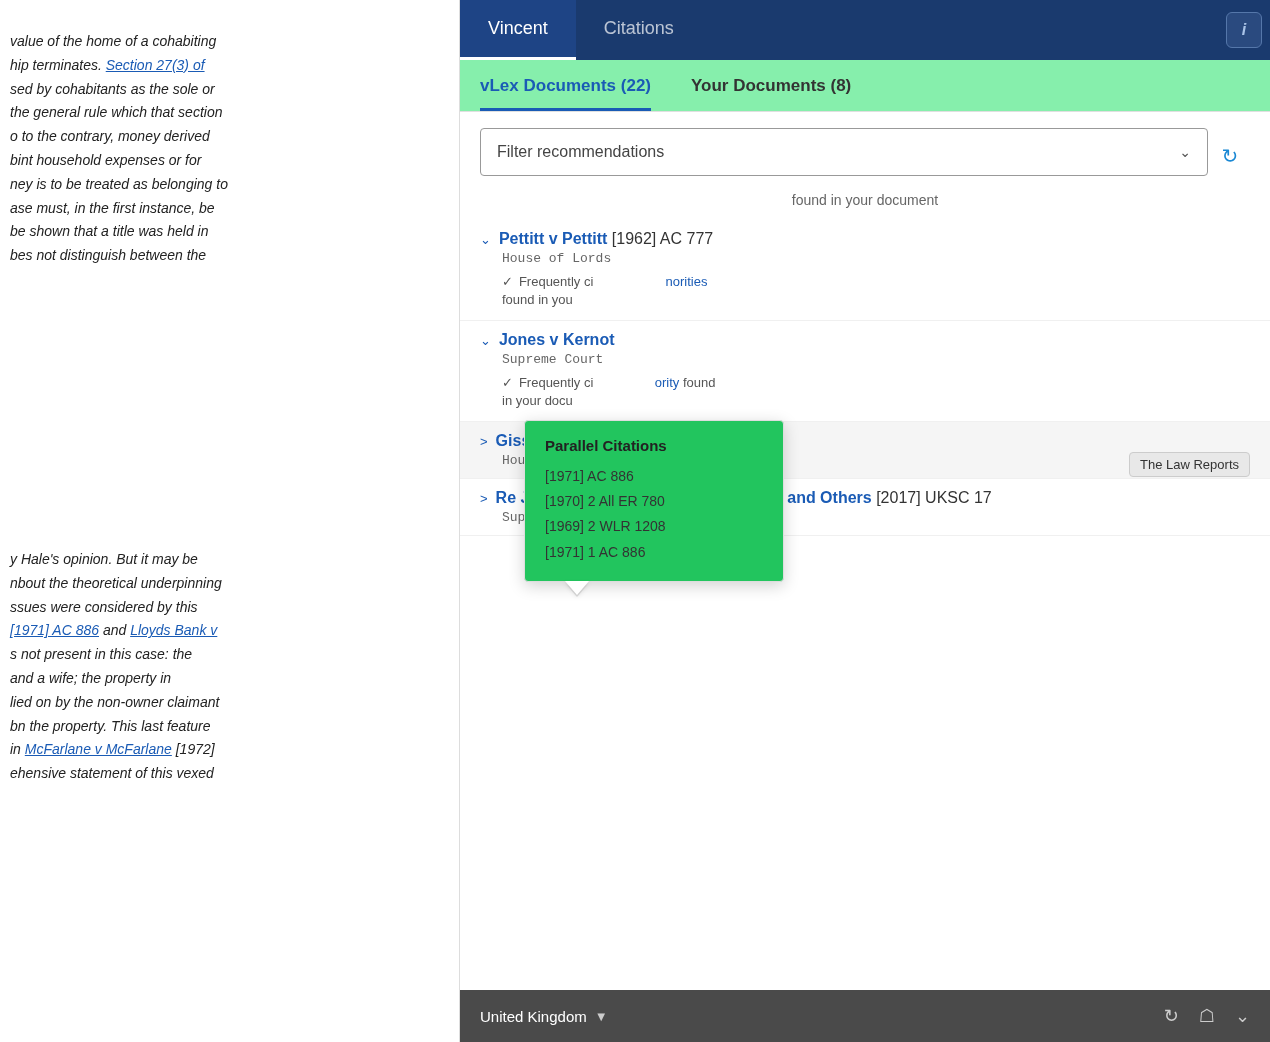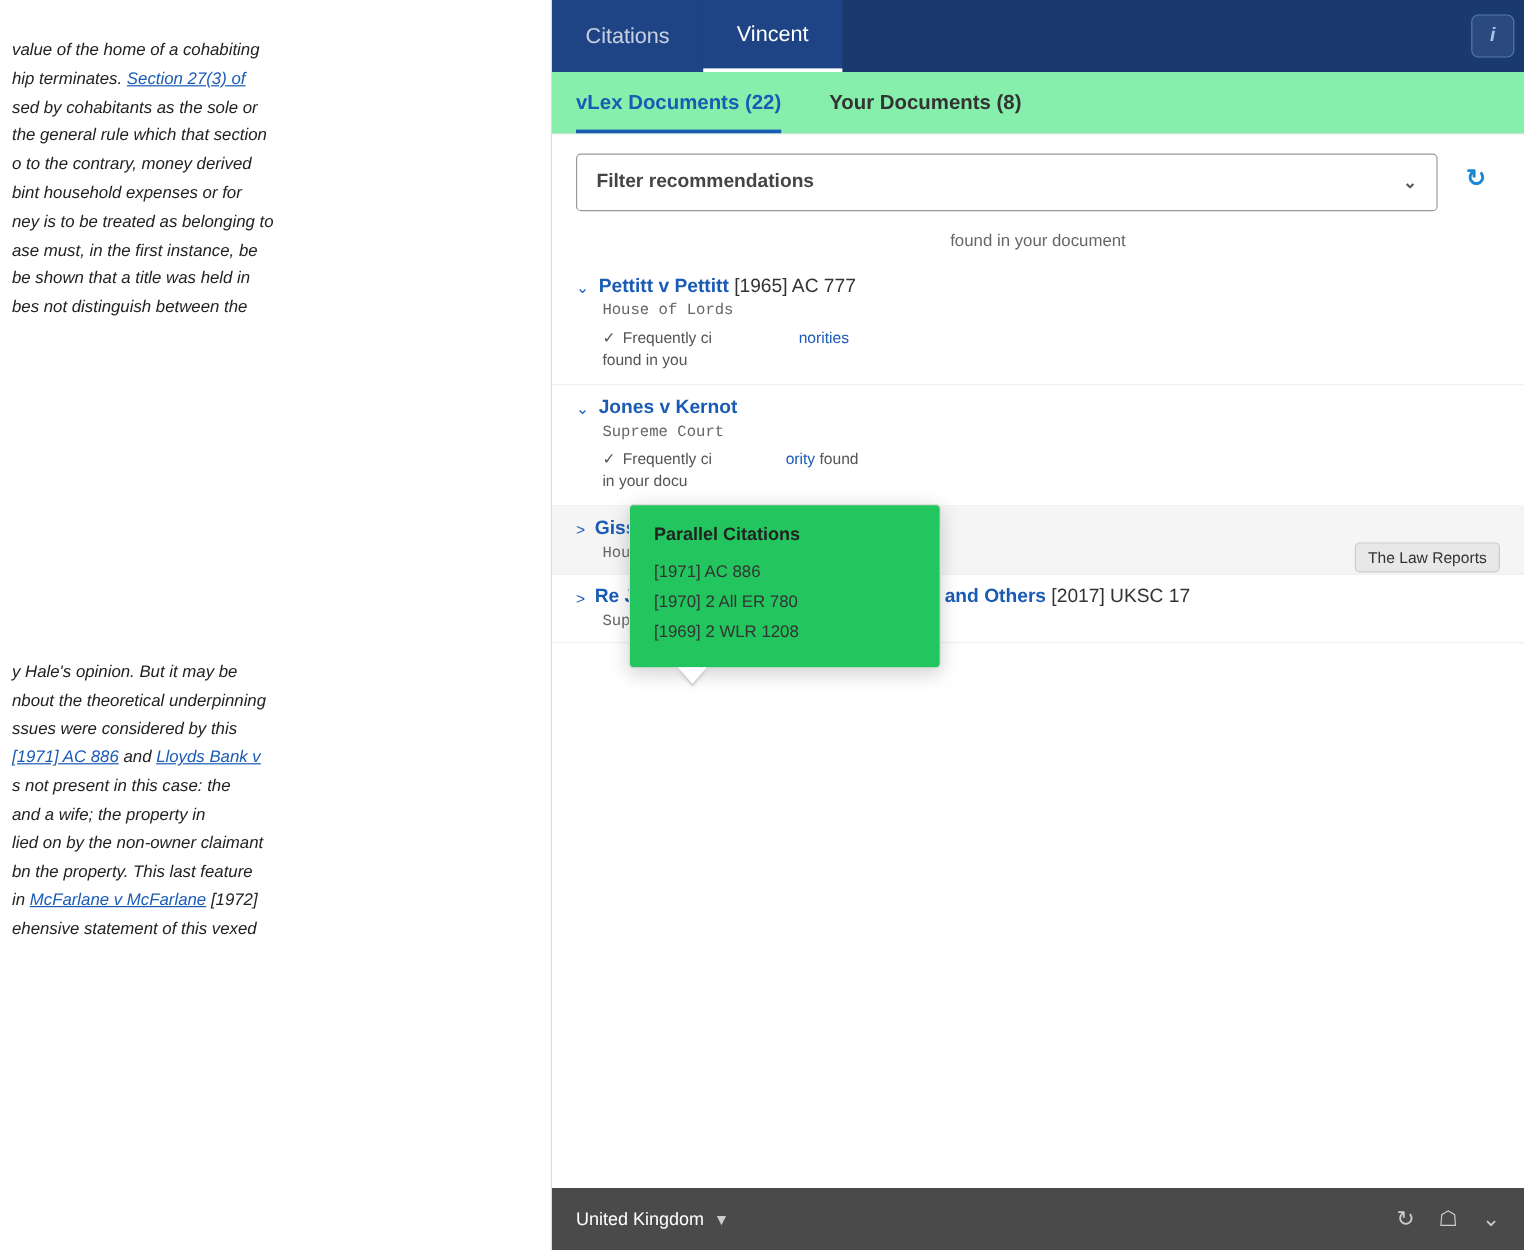--- a/index.html
+++ b/index.html
@@ -132,23 +132,22 @@
       overflow-y: auto;
       padding: 16px 0 0 0;
       position: relative;
       background: #fff;
     }
 
     
     .filter-bar {
       margin: 0 20px 16px 20px;
       display: flex;
-      align-items: flex-start;
-      gap: 12px;
-      font-weight: bold;
+      align-items: flex-end;
+      gap: 2px;
     }
     .filter-select {
       flex: 1;
       height: 48px;
       border: 1.5px solid #999;
       border-radius: 4px;
       background: #fff;
       padding: 0 16px;
       font-size: 16px;
       color: #333;
@@ -363,25 +362,25 @@
       bn the property. This last feature<br>
       in <a href="#"><em>McFarlane v McFarlane</em></a> [1972]<br>
       ehensive statement of this vexed
     </p>
   </div>
 </div>
 
 <div class="right-panel">
 
   <div class="tabs-header">
+    <div class="tab tab-vincent">
+      <span>Vincent</span>
+    </div>
     <div class="tab">
       <span>Citations</span>
-    </div>
-    <div class="tab tab-vincent">
-      <span>Vincent</span>
     </div>
     <div class="info-btn">
       <span>i</span>
     </div>
   </div>
 
   <div class="sub-tabs">
     <div class="sub-tab active">
       <span>vLex Documents <span class="sub-tab-count">(22)</span></span>
     </div>
@@ -402,41 +401,42 @@
       </div>
     </div>
 
     <div class="found-label">found in your document</div>
 
     <div class="case-item">
       <div class="case-header">
         <span class="case-chevron">⌄</span>
         <span class="case-name">
           <span class="case-name-link">Pettitt v Pettitt</span>
-          <span class="case-citation"> [1965] AC 777</span>
+          <span class="case-citation"> [1962] AC 777</span>
         </span>
       </div>
       <div class="case-court">House of Lords</div>
       <div class="case-sub">
         <div class="case-sub-row">
           <span class="checkmark">✓</span>
           <span>Frequently ci&nbsp;&nbsp;&nbsp;&nbsp;&nbsp;&nbsp;&nbsp;&nbsp;&nbsp;&nbsp;&nbsp;&nbsp;&nbsp;&nbsp;&nbsp;&nbsp;&nbsp;&nbsp;&nbsp;&nbsp;<span style="color:#1a5bb5">norities</span></span>
         </div>
         <div class="case-sub-row">
           <span>found in you</span>
         </div>
       </div>
 
       <div class="tooltip-overlay">
         <div class="tooltip-arrow-border"></div>
         <div class="tooltip-arrow"></div>
         <div class="tooltip-title">Parallel Citations</div>
         <div class="tooltip-item">[1971] AC 886</div>
         <div class="tooltip-item">[1970] 2 All ER 780</div>
         <div class="tooltip-item">[1969] 2 WLR 1208</div>
+        <div class="tooltip-item">[1971] 1 AC 886</div>
       </div>
     </div>
 
     <div class="case-item">
       <div class="case-header">
         <span class="case-chevron">⌄</span>
         <span class="case-name">
           <span class="case-name-link">Jones v Kernot</span>
         </span>
       </div>

